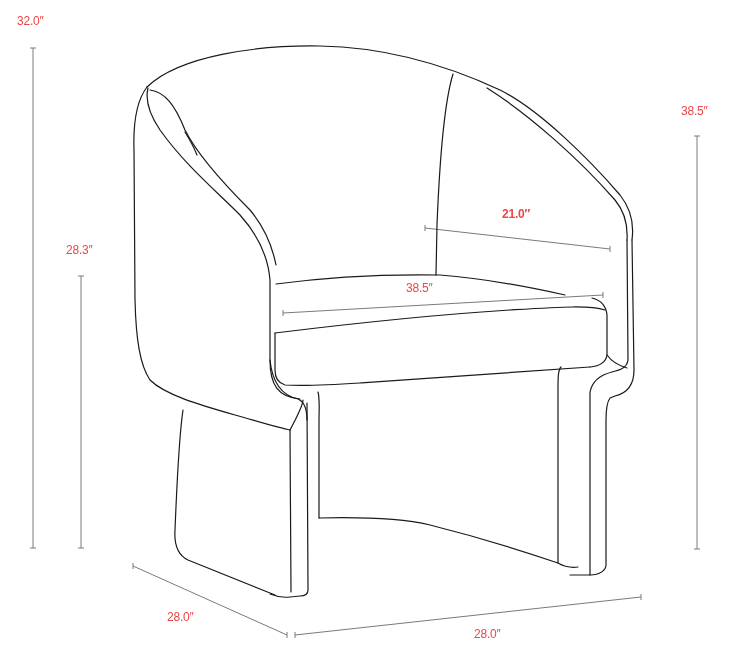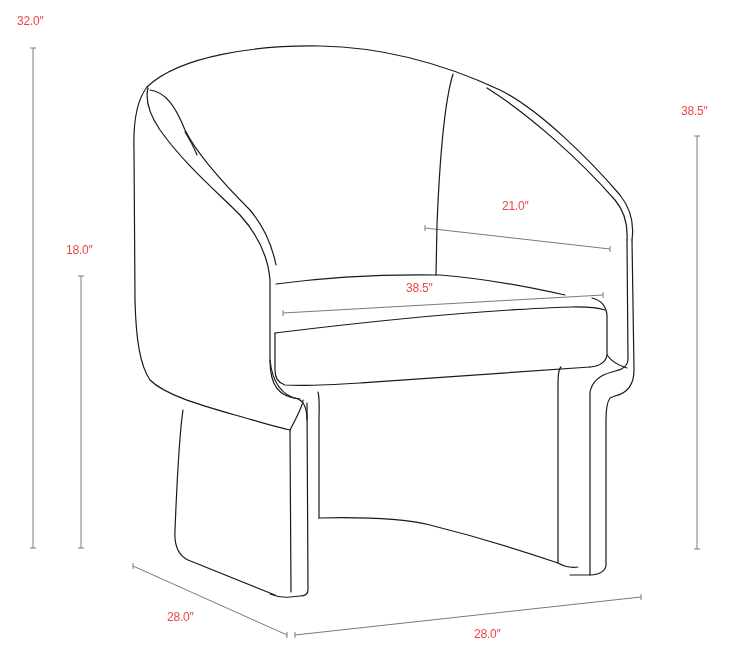--- a/index.html
+++ b/index.html
@@ -104,19 +104,19 @@
       <path d="M307 403 L 308 590 C 308 594, 305 596, 300 596 L 290 597 C 282 598, 275 596, 270 594"></path>
       <path d="M183 410 C 180 430, 177 480, 175 530 C 174 545, 178 555, 188 560 L 275 595"></path>
       <path d="M318 392 C 320 400, 319 410, 319 420 L 319 518"></path>
 
       <path d="M319 518 C 360 517, 400 518, 430 525 C 470 535, 520 550, 558 563"></path>
     </g>
   </svg>
 
   <span class="label" style="left:17px; top:14px;">32.0″</span>
   <span class="label" style="left:681px; top:104px;">38.5″</span>
-  <span class="label" style="left:66px; top:243px;">18.0″</span>
-  <span class="label" style="left:502px; top:199px;">21.0″</span>
+  <span class="label" style="left:66px; top:243px;">28.3″</span>
+  <span class="label" style="left:502px; top:207px;font-weight:bold;">21.0″</span>
   <span class="label" style="left:406px; top:281px;">38.5″</span>
   <span class="label" style="left:167px; top:610px;">28.0″</span>
   <span class="label" style="left:474px; top:627px;">28.0″</span>
 
 </div>
 
 </body></html>

